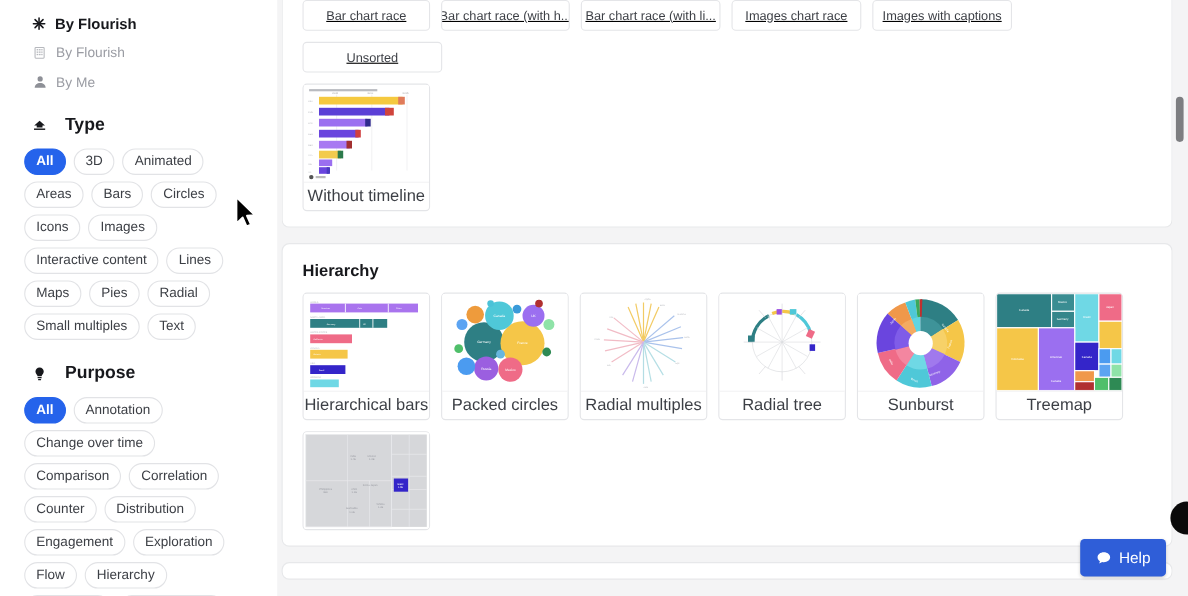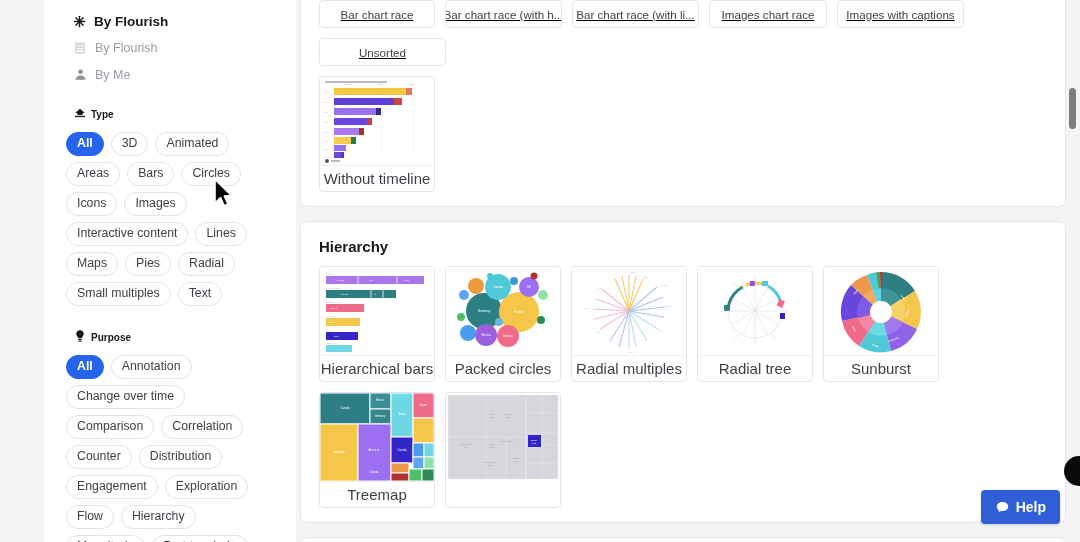--- a/index.html
+++ b/index.html
@@ -4,21 +4,21 @@
 <style>
   * { box-sizing: border-box; }
   html, body {
     margin: 0; padding: 0;
     width: 1080px; height: 542px;
     overflow: hidden;
     background: #f4f4f5;
     font-family: "Liberation Sans", sans-serif;
     -webkit-font-smoothing: antialiased;
   }
-  .app { position: relative; width: 1080px; height: 542px; display: flex; background: #f4f4f5; padding-left: 44px; }
+  .app { position: relative; width: 1080px; height: 542px; display: flex; background: #f4f4f5; }
 
   
   .sidebar {
     width: 252px; height: 542px;
     background: #ffffff;
     padding: 8px 18px 0 22px;
     flex: 0 0 252px;
     position: relative;
     overflow: hidden;
   }
@@ -29,22 +29,22 @@
   }
   .side-head .ico { width: 15px; height: 15px; display:inline-flex; align-items:center; justify-content:center; }
   .side-row {
     display: flex; align-items: center; gap: 8px;
     font-size: 12.5px; color: #9a9ca3;
     margin: 0 0 10px 7px; height: 17px;
   }
   .side-row .ico { width: 14px; height: 14px; display:inline-flex; align-items:center; justify-content:center; }
 
   .sec-title {
-    display: flex; align-items: flex-end; gap: 4px;
-    font-size: 10px; font-weight: bold; color: #17181c;
+    display: flex; align-items: center; gap: 16px;
+    font-size: 16px; font-weight: bold; color: #17181c;
     margin: 22px 0 12px 6px;
   }
   .sec-title .ico { width: 15px; height: 15px; display:inline-flex; align-items:center; justify-content:center; }
 
   .chips { display: flex; flex-wrap: wrap; gap: 6px 7px; max-width: 205px; }
   .chip {
     border: 1px solid #e2e3e6;
     background: #fff;
     color: #3c3f45;
     border-radius: 999px;
@@ -105,21 +105,21 @@
     font-size: 11.6px; color: #3c3f45; padding: 0 8px; cursor: pointer;
     white-space: nowrap; overflow: hidden;
   }
 
   
   .help-btn {
     position: absolute; right: 20px; bottom: 18px;
     background: #2f5ed8; color:#fff;
     border-radius: 4px; height: 34px;
     display:flex; align-items:center; gap:6px;
-    padding: 0 14px; font-size: 14px; font-weight: bold;
+    padding: 0 14px; font-size: 14px; font-weight: normal;
     cursor: pointer; z-index: 30;
     box-shadow: 0 1px 3px rgba(0,0,0,.18);
   }
 
   
   .scrollbar { position:absolute; top:0; right:0; width: 14px; height: 542px; background: #f4f4f5; }
   .scroll-thumb { position:absolute; left:3px; top:88px; width:7px; height:41px; background:#7d7e81; border-radius:4px; cursor: pointer; }
   .corner-dot {
     position: absolute; right: -14px; bottom: 56px;
     width: 30px; height: 30px; border-radius: 50%;

